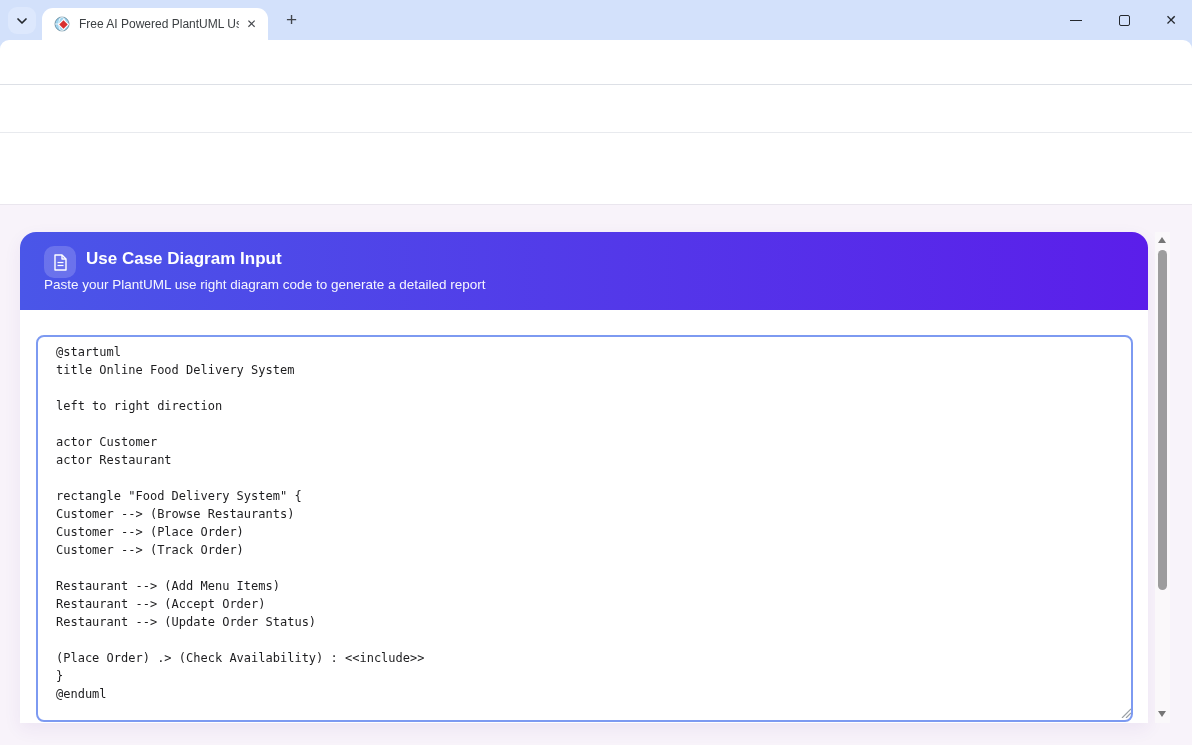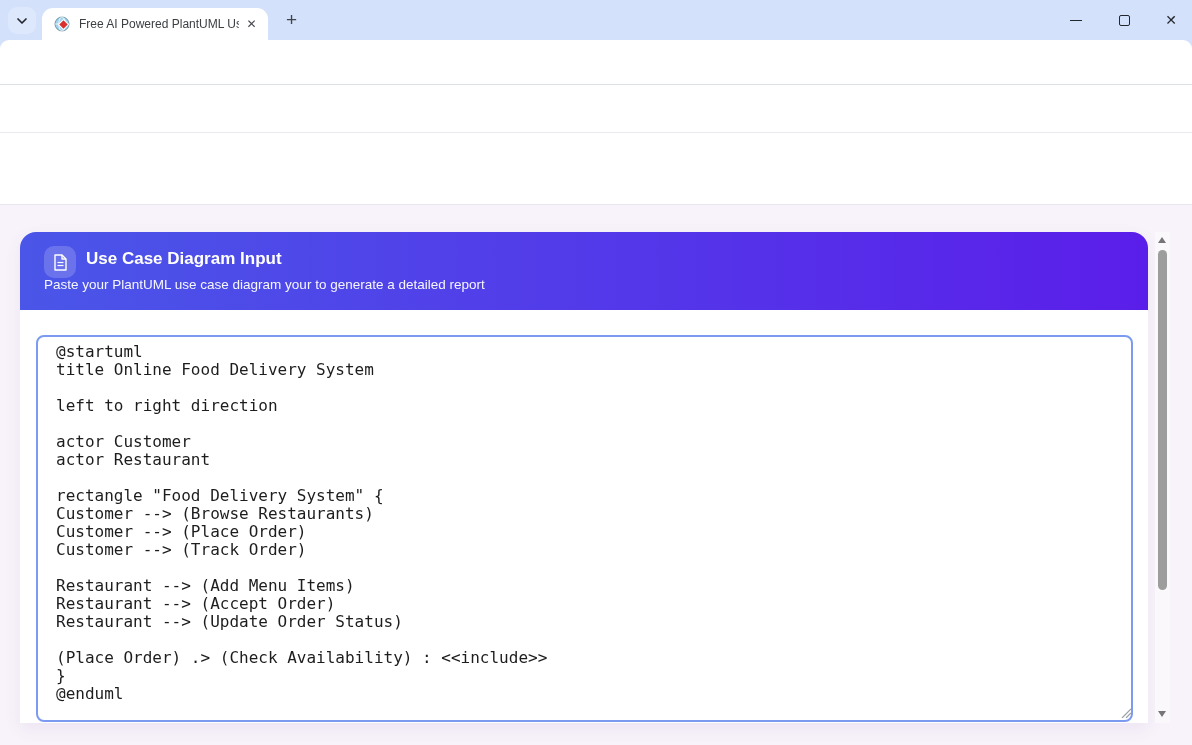--- a/index.html
+++ b/index.html
@@ -50,21 +50,21 @@
   .step-circle.idle { background:#eceef2; color:#424a57; box-shadow:0 1px 2px rgba(0,0,0,0.12); }
   .step-label { top:172px; transform:translateX(-50%); font-size:13px; color:#6d7482; white-space:nowrap; }
 
   
   .content { top:205px; left:0; width:1192px; height:540px; background:#f8f3fa; }
   .card { left:20px; top:27px; width:1128px; height:491px; border-radius:16px 16px 0 0; background:#ffffff; overflow:hidden; box-shadow:0 6px 18px rgba(90,40,160,0.07); }
   .card-header { left:0; top:0; width:1128px; height:78px; background:linear-gradient(90deg,#4a56e8,#5b1eea); }
   .chip { left:24px; top:14px; width:32px; height:32px; border-radius:10px; background:rgba(255,255,255,0.18); display:flex; align-items:center; justify-content:center; }
   .card-title { left:66px; top:17px; font-size:17px; font-weight:700; color:#ffffff; }
   .card-subtitle { left:24px; top:45px; font-size:13.5px; color:rgba(255,255,255,0.95); }
-  .code-input { left:16px; top:103px; width:1097px; height:387px; border:2px solid #7d9af1; border-radius:8px; background:#fff; resize:none; outline:none; font-family:"DejaVu Sans Mono","Liberation Mono",monospace; font-size:16px; line-height:18px; color:#1d1d1f; padding:6px 18px; white-space:pre; overflow:hidden; }
+  .code-input { left:16px; top:103px; width:1097px; height:387px; border:2px solid #7d9af1; border-radius:8px; background:#fff; resize:none; outline:none; font-family:"DejaVu Sans Mono","Liberation Mono",monospace; font-size:12px; line-height:18px; color:#1d1d1f; padding:6px 18px; white-space:pre; overflow:hidden; }
   .resize-grip { left:1100px; top:475px; width:11px; height:11px; cursor:nwse-resize; }
 
   
   .vscroll { left:1155px; top:27px; width:15px; height:491px; background:#faf8fa; }
   .vs-up { left:3px; top:5px; width:0; height:0; border-left:4.5px solid transparent; border-right:4.5px solid transparent; border-bottom:6px solid #767676; cursor:pointer; }
   .vs-down { left:3px; top:479px; width:0; height:0; border-left:4.5px solid transparent; border-right:4.5px solid transparent; border-top:6px solid #767676; cursor:pointer; }
   .vs-thumb { left:3px; top:18px; width:9px; height:340px; border-radius:5px; background:#9d9d9d; cursor:grab; }
 </style>
 </head>
 <body>
@@ -188,21 +188,21 @@
       <div class="abs card-header">
         <div class="abs chip">
           <svg width="15" height="17" viewBox="0 0 15 17">
             <path d="M2 1h7l4 4v11H2z" fill="none" stroke="#ffffff" stroke-width="1.4" stroke-linejoin="round"></path>
             <path d="M9 1v4h4" fill="none" stroke="#ffffff" stroke-width="1.4" stroke-linejoin="round"></path>
             <line x1="4.5" y1="8.5" x2="10.5" y2="8.5" stroke="#ffffff" stroke-width="1.2"></line>
             <line x1="4.5" y1="11.5" x2="10.5" y2="11.5" stroke="#ffffff" stroke-width="1.2"></line>
           </svg>
         </div>
         <div class="abs card-title">Use Case Diagram Input</div>
-        <div class="abs card-subtitle">Paste your PlantUML use case diagram your to generate a detailed report</div>
+        <div class="abs card-subtitle">Paste your PlantUML use right diagram code to generate a detailed report</div>
       </div>
       <textarea class="abs code-input" spellcheck="false" style="">@startuml
 title Online Food Delivery System
 
 left to right direction
 
 actor Customer
 actor Restaurant
 
 rectangle "Food Delivery System" {

